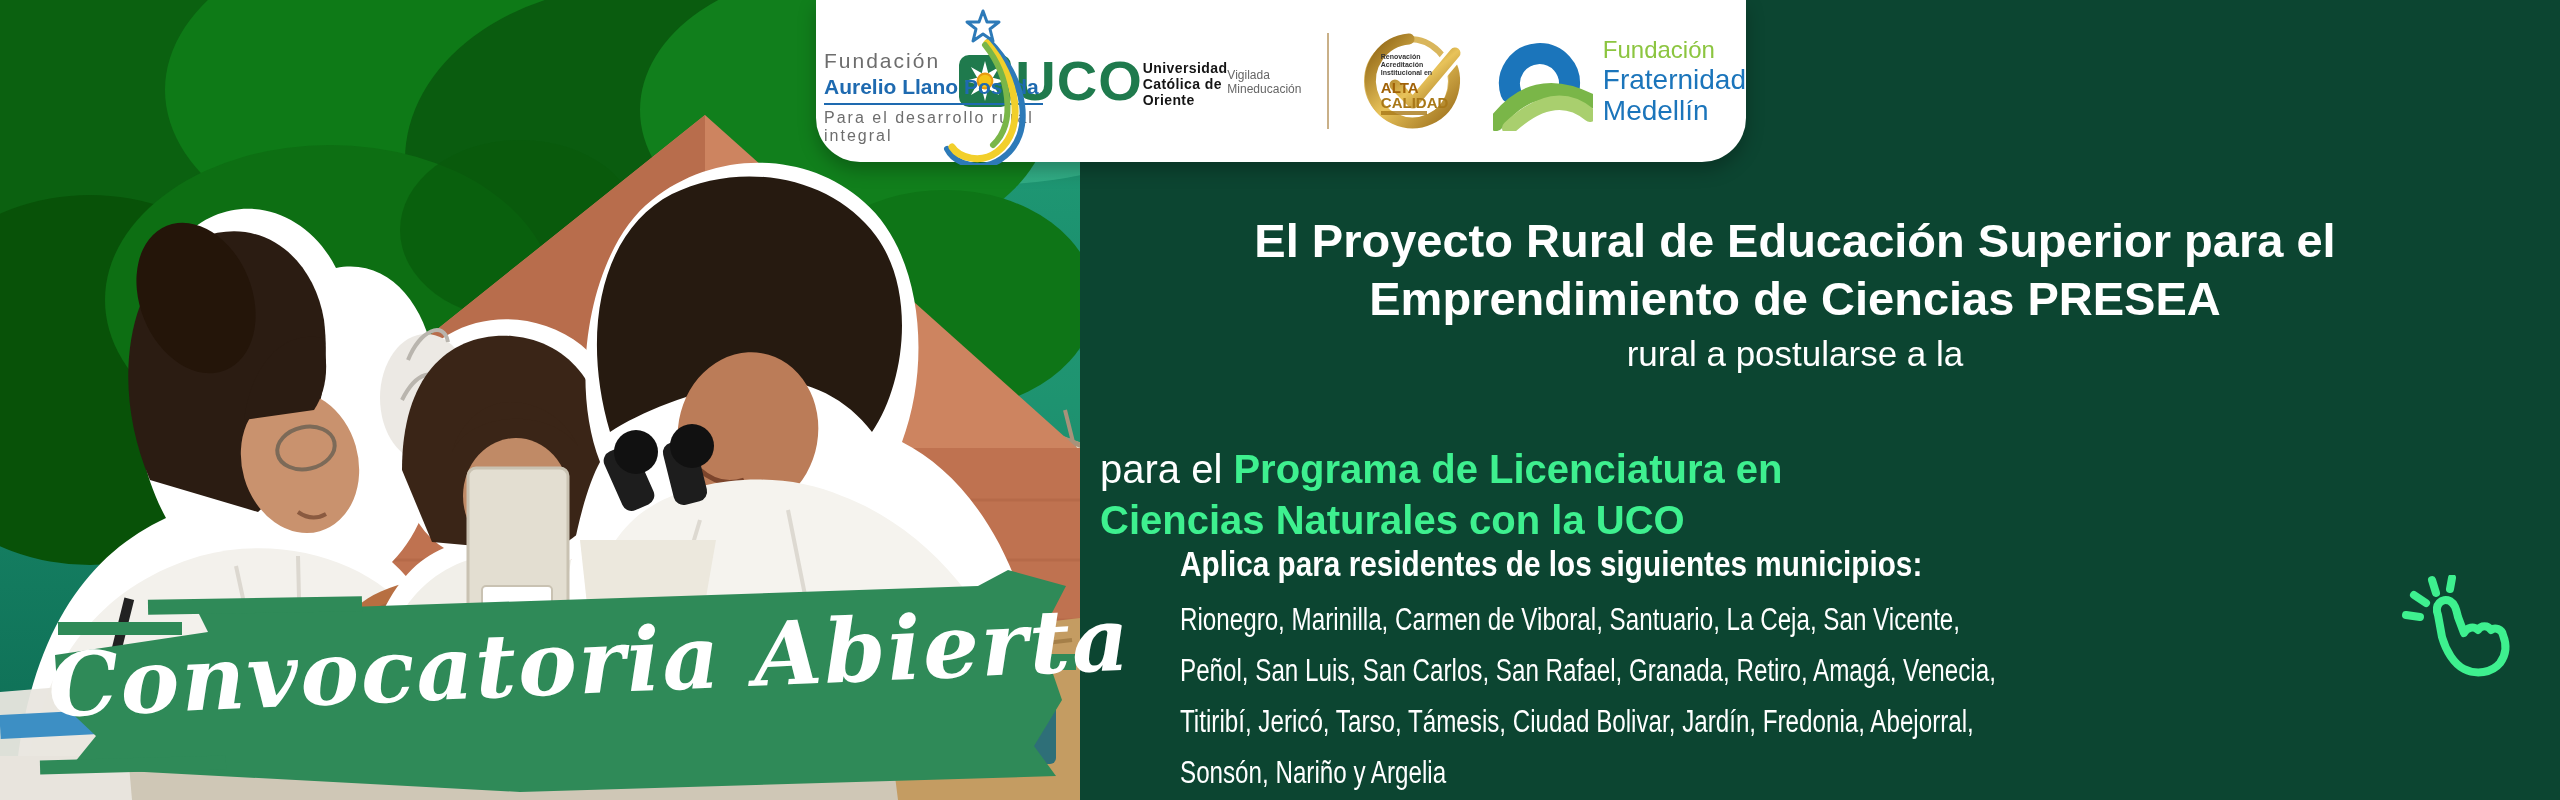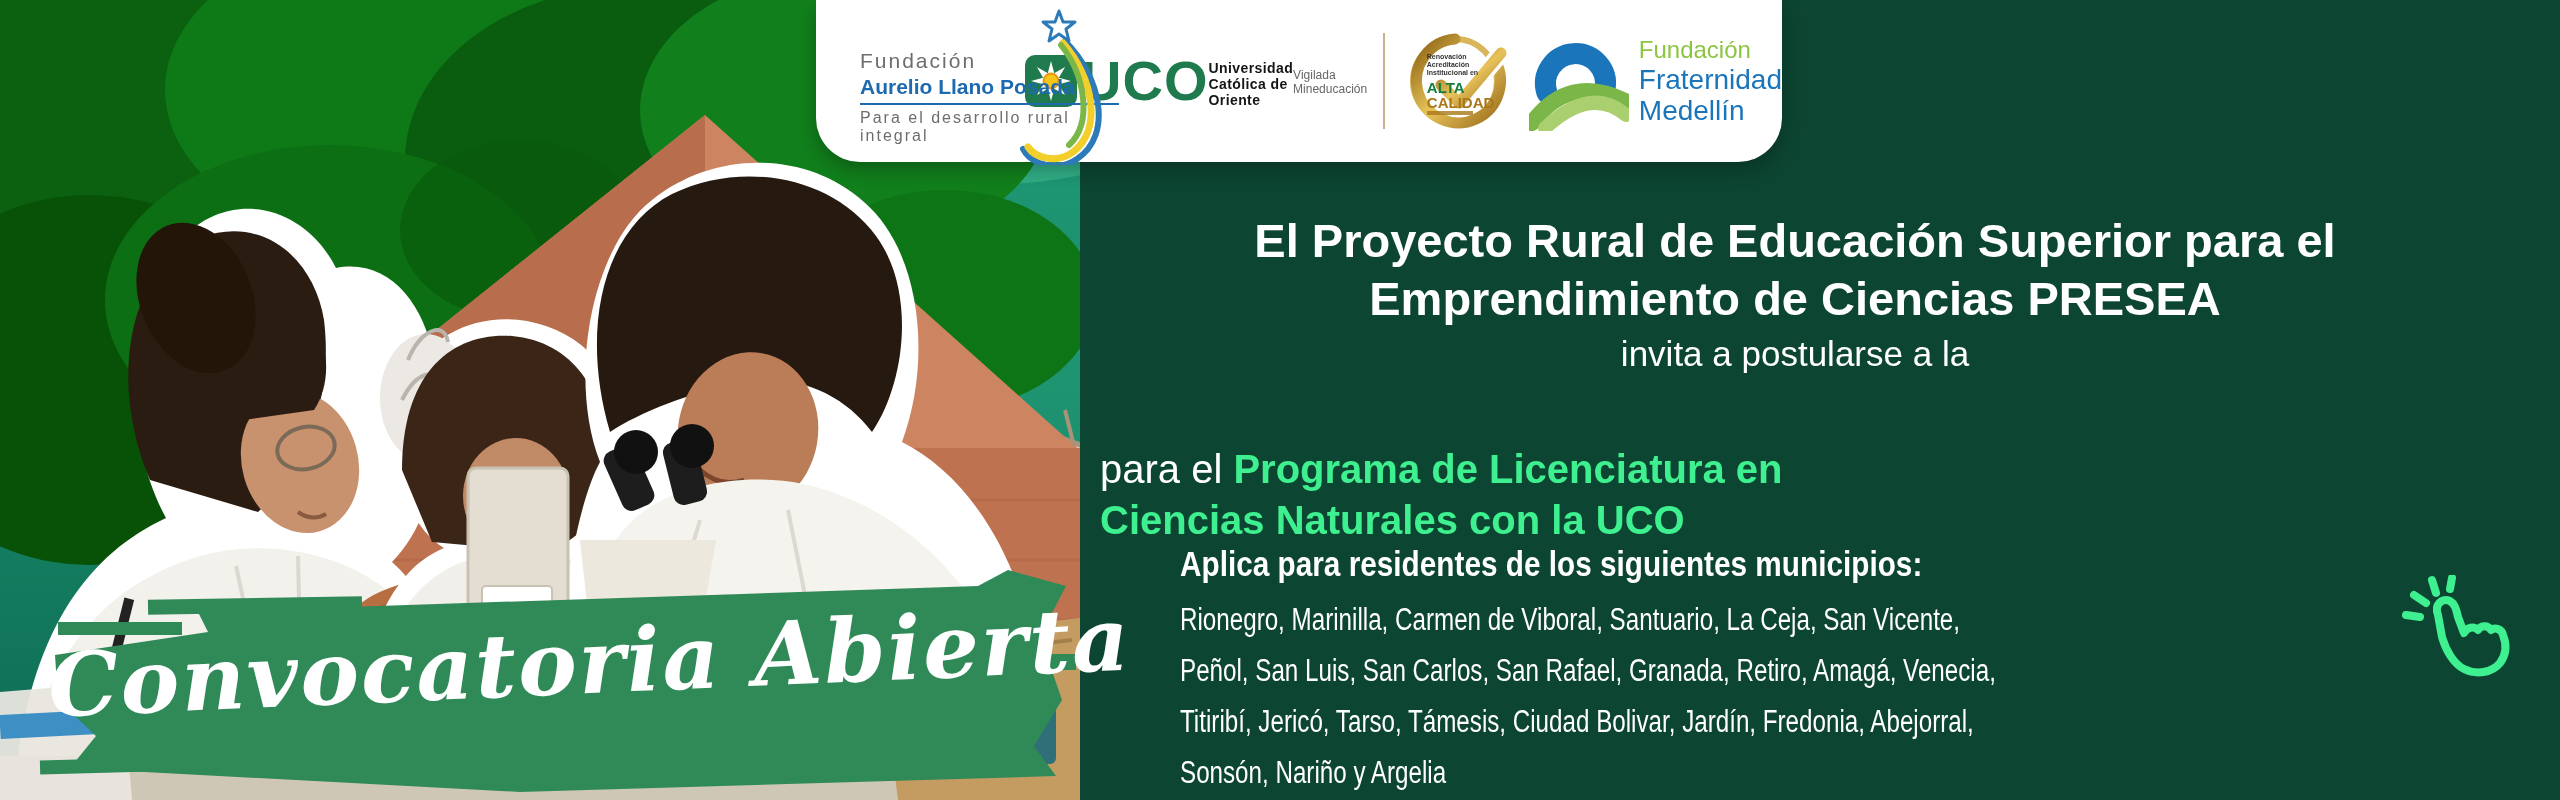--- a/index.html
+++ b/index.html
@@ -9,21 +9,21 @@
   
   .photo{position:absolute;left:0;top:0;width:1080px;height:800px;z-index:1;}
   .brush-text{position:absolute;left:48px;top:612px;width:990px;z-index:2;
        text-align:center;color:#ffffff;font-family:"DejaVu Serif", serif;font-style:italic;
        font-weight:bold;font-size:88px;letter-spacing:2px;white-space:nowrap;
        transform:rotate(-2.5deg);}
 
   
   .logo-banner{position:absolute;left:816px;top:0;width:930px;height:162px;background:#ffffff;
        border-radius:0 0 44px 44px;box-shadow:0 8px 18px rgba(0,0,0,.25);z-index:6;
-       display:flex;align-items:center;justify-content:center;gap:16px;padding-left:36px;}
+       display:flex;align-items:center;justify-content:center;gap:26px;}
   .alp{position:relative;width:318px;height:156px;}
   .alp-text{position:absolute;left:8px;top:46px;}
   .alp-top{font-size:21px;color:#6d6d6d;letter-spacing:2px;}
   .alp-name{font-size:21px;font-weight:bold;color:#1e6ab0;padding-bottom:4px;
        border-bottom:2px solid #1e6ab0;margin:2px 0 4px 0;}
   .alp-tag{font-size:16px;color:#6d6d6d;letter-spacing:2px;}
   .alp-swoosh{position:absolute;right:6px;top:4px;}
 
   .uco{display:flex;flex-direction:row;align-items:center;width:232px;justify-content:flex-end;}
   .uco-row{display:flex;align-items:center;gap:4px;}
@@ -31,21 +31,21 @@
        display:flex;align-items:center;justify-content:center;}
   .uco-acronym{font-size:56px;font-weight:800;color:#1f7a4d;letter-spacing:1px;line-height:52px;}
   .uco-name{font-size:14px;font-weight:bold;color:#151515;margin-top:5px;letter-spacing:.4px;}
   .uco-watch{font-size:12px;color:#666666;margin-top:2px;}
 
   .gold-sep{width:2px;height:96px;background:#c9b088;}
 
   .seal{position:relative;width:112px;height:112px;}
   .seal-small{position:absolute;left:26px;top:28px;width:60px;font-size:7px;line-height:8px;
        color:#333333;font-weight:bold;}
-  .seal-big1{position:absolute;left:26px;top:54px;font-size:15px;font-weight:800;color:#15803d;}
+  .seal-big1{position:absolute;left:26px;top:54px;font-size:15px;font-weight:800;color:#a16207;}
   .seal-big2{position:absolute;left:26px;top:69px;font-size:15px;font-weight:800;color:#a87818;}
   .seal-strip{position:absolute;left:26px;top:86px;width:46px;height:4px;background:#a87818;opacity:.8;}
 
   .ffm{display:flex;align-items:center;gap:10px;}
   .ffm-text{display:flex;flex-direction:column;}
   .ffm-top{font-size:24px;color:#8cc540;line-height:28px;}
   .ffm-mid{font-size:28px;color:#1b75bb;line-height:31px;}
   .ffm-bottom{font-size:28px;color:#1b75bb;line-height:31px;}
 
   
@@ -245,21 +245,21 @@
         <span class="ffm-bottom">Medellín</span>
       </div>
     </div>
   </div>
 
   <div class="panel-text heading">
     <div>El Proyecto Rural de Educación Superior para el</div>
     <div>Emprendimiento de Ciencias PRESEA</div>
   </div>
 
-  <div class="panel-text invite">invita a postularse a la</div>
+  <div class="panel-text invite">rural a postularse a la</div>
 
 
   <div class="panel-text program">
     <div><span class="prefix">para el </span><span>Programa de Licenciatura en</span></div>
     <div>Ciencias Naturales con la UCO</div>
   </div>
 
   <div class="panel-text residents">
     <div class="residents-heading">Aplica para residentes de los siguientes municipios:</div>
     <div class="muni-line">Rionegro, Marinilla, Carmen de Viboral, Santuario, La Ceja, San Vicente,</div>

